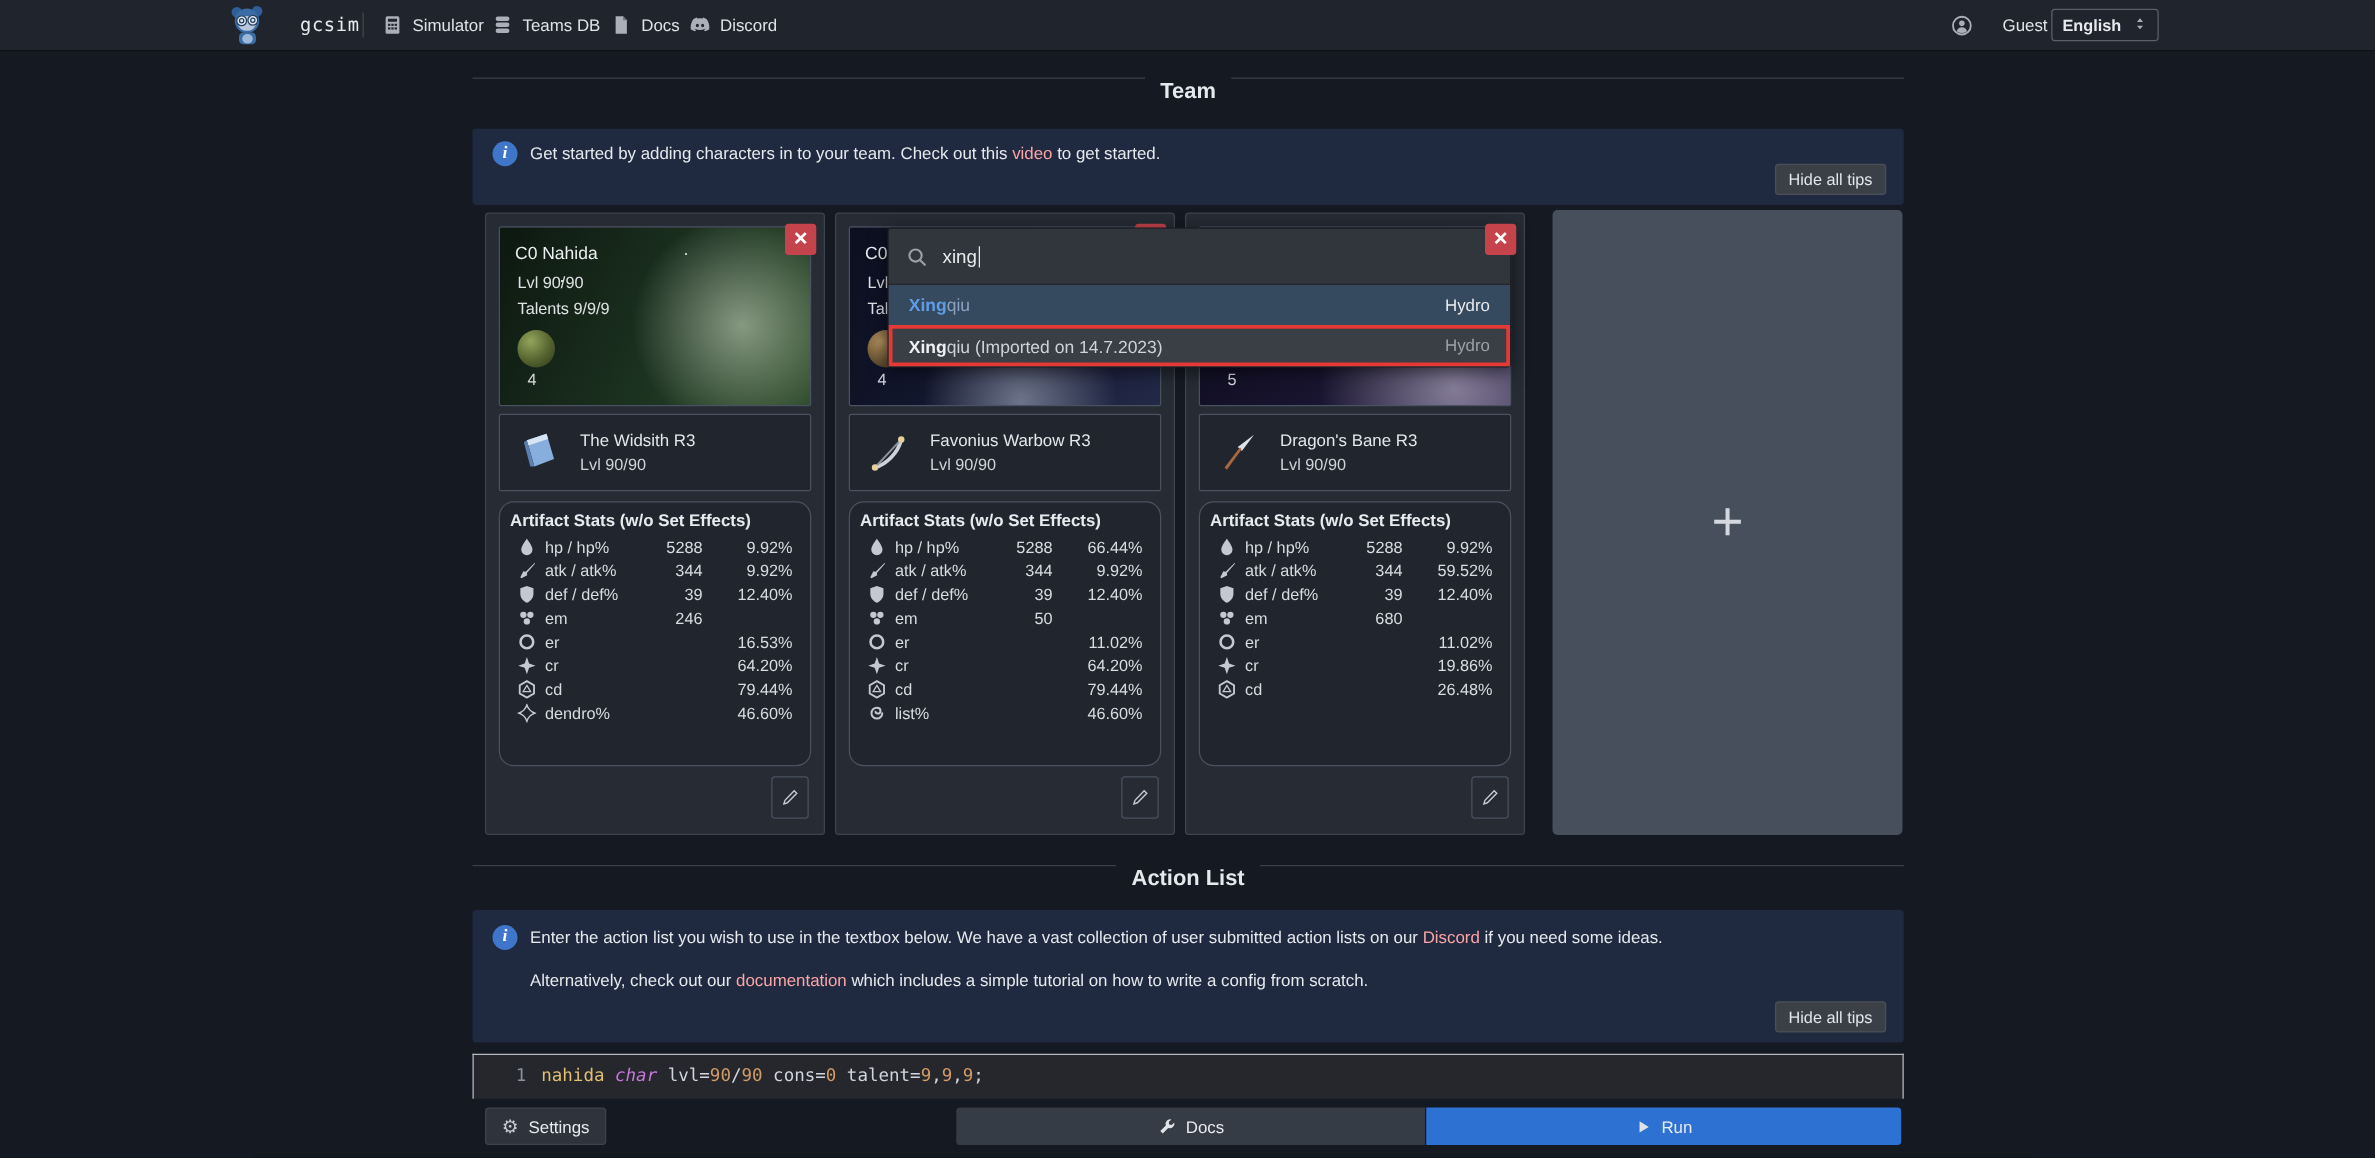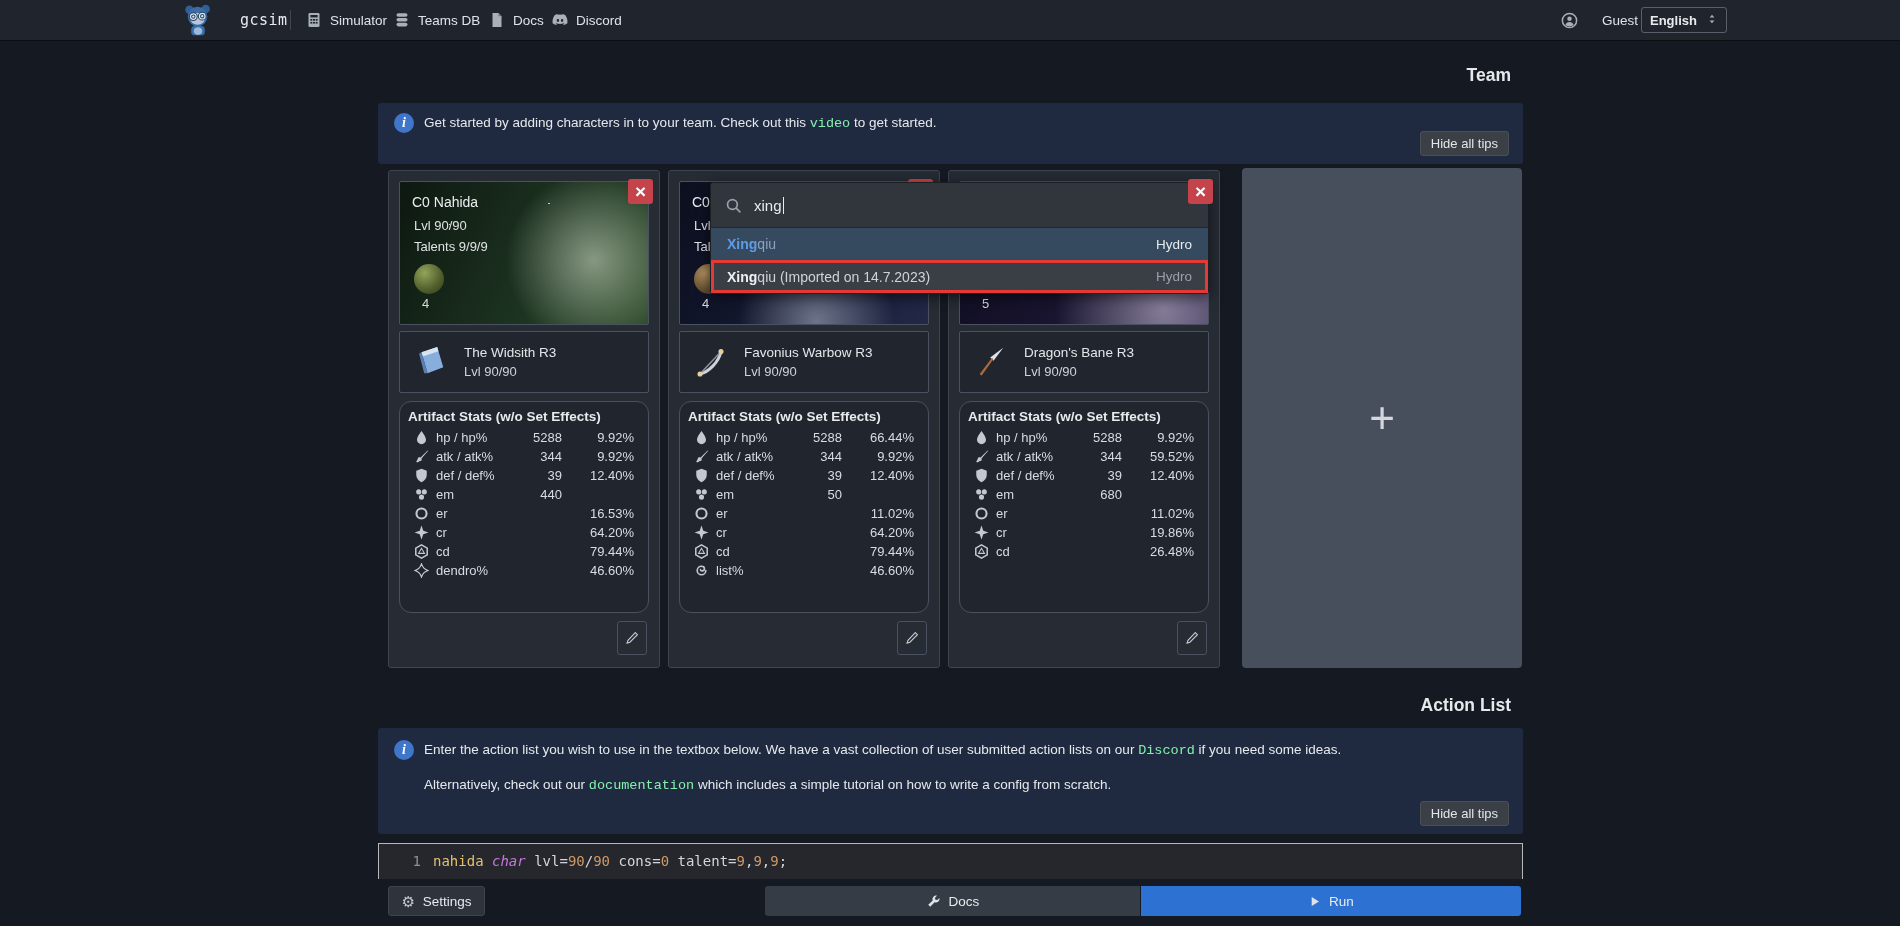--- a/index.html
+++ b/index.html
@@ -16,28 +16,28 @@
   .nav-divider{position:absolute;left:290px;top:10px;width:1px;height:20px;background:#41464e;}
   .nav-item{gap:8px;font-size:13.5px;color:#dfe3e7;cursor:pointer;}
   .nav-item .nicon{width:16px;height:16px;color:#a9b0b8;}
   .nav-right-user{gap:24px;font-size:13.5px;color:#dfe3e7;}
   .lang-select{position:absolute;left:1641px;top:7px;width:86px;height:26px;border:1px solid #5a606a;border-radius:3px;
                display:flex;align-items:center;justify-content:space-between;padding:0 8px;box-sizing:border-box;
                font-size:13px;color:#e8eaed;cursor:pointer;background:transparent;font-weight:bold;}
   .lang-select .arrows{width:12px;height:14px;color:#aab0b8;}
 
   
-  .section-header{position:absolute;left:378px;width:1145px;height:26px;display:flex;align-items:flex-end;flex-direction:column;}
+  .section-header{position:absolute;left:378px;width:1145px;height:26px;display:flex;align-items:flex-start;}
   .section-header .line{flex:1;height:1px;background:#3b4048;}
   .section-header .title{padding:0 12px;font-size:17.5px;font-weight:bold;color:#e6e9ec;}
 
   
   .tip{position:absolute;left:378px;width:1145px;background:#1f2a40;border-radius:3px;box-sizing:border-box;}
   .tip-line{position:absolute;left:46px;font-size:13.5px;color:#e6e9ec;white-space:nowrap;}
-  .tip a,.tip .link{color:#86efac;cursor:pointer;text-decoration:none;font-family:Liberation Mono, monospace;}
+  .tip a,.tip .link{color:#fca5a5;cursor:pointer;text-decoration:none;}
   .info-icon{position:absolute;left:16px;width:20px;height:20px;border-radius:50%;background:#3f76c9;
              display:flex;align-items:center;justify-content:center;
              font-family:"Liberation Serif",serif;font-weight:bold;font-style:italic;font-size:14px;color:#fff;}
   .hide-tips-btn{position:absolute;right:14px;bottom:8px;background:#3b4046;border:1px solid #4b5057;border-radius:3px;
                  padding:4px 10px;font-size:13px;color:#e3e5e8;cursor:pointer;}
 
   
   .card{position:absolute;top:170px;width:272px;height:498px;background:#262b34;border:1px solid #3e4450;
         border-radius:3px;box-sizing:border-box;}
   .card-art{position:absolute;left:10px;top:10px;right:10px;height:142px;border:1px solid #4a5160;border-radius:2px;
@@ -291,21 +291,21 @@
           </div>
           <div class="stat-row">
             <span class="sicon">
               <svg viewBox="0 0 16 16">
                 <circle cx="5" cy="5.2" r="2.7"></circle>
                 <circle cx="11" cy="5.2" r="2.7"></circle>
                 <circle cx="8" cy="10.8" r="2.7"></circle>
               </svg>
             </span>
             <span class="stat-label">em</span>
-            <span class="stat-value">440</span>
+            <span class="stat-value">246</span>
             <span class="stat-percent"></span>
           </div>
           <div class="stat-row">
             <span class="sicon">
               <svg viewBox="0 0 16 16">
                 <circle cx="8" cy="8" r="5.4" fill="none" stroke="currentColor" stroke-width="2.2"></circle>
               </svg>
             </span>
             <span class="stat-label">er</span>
             <span class="stat-value"></span>

